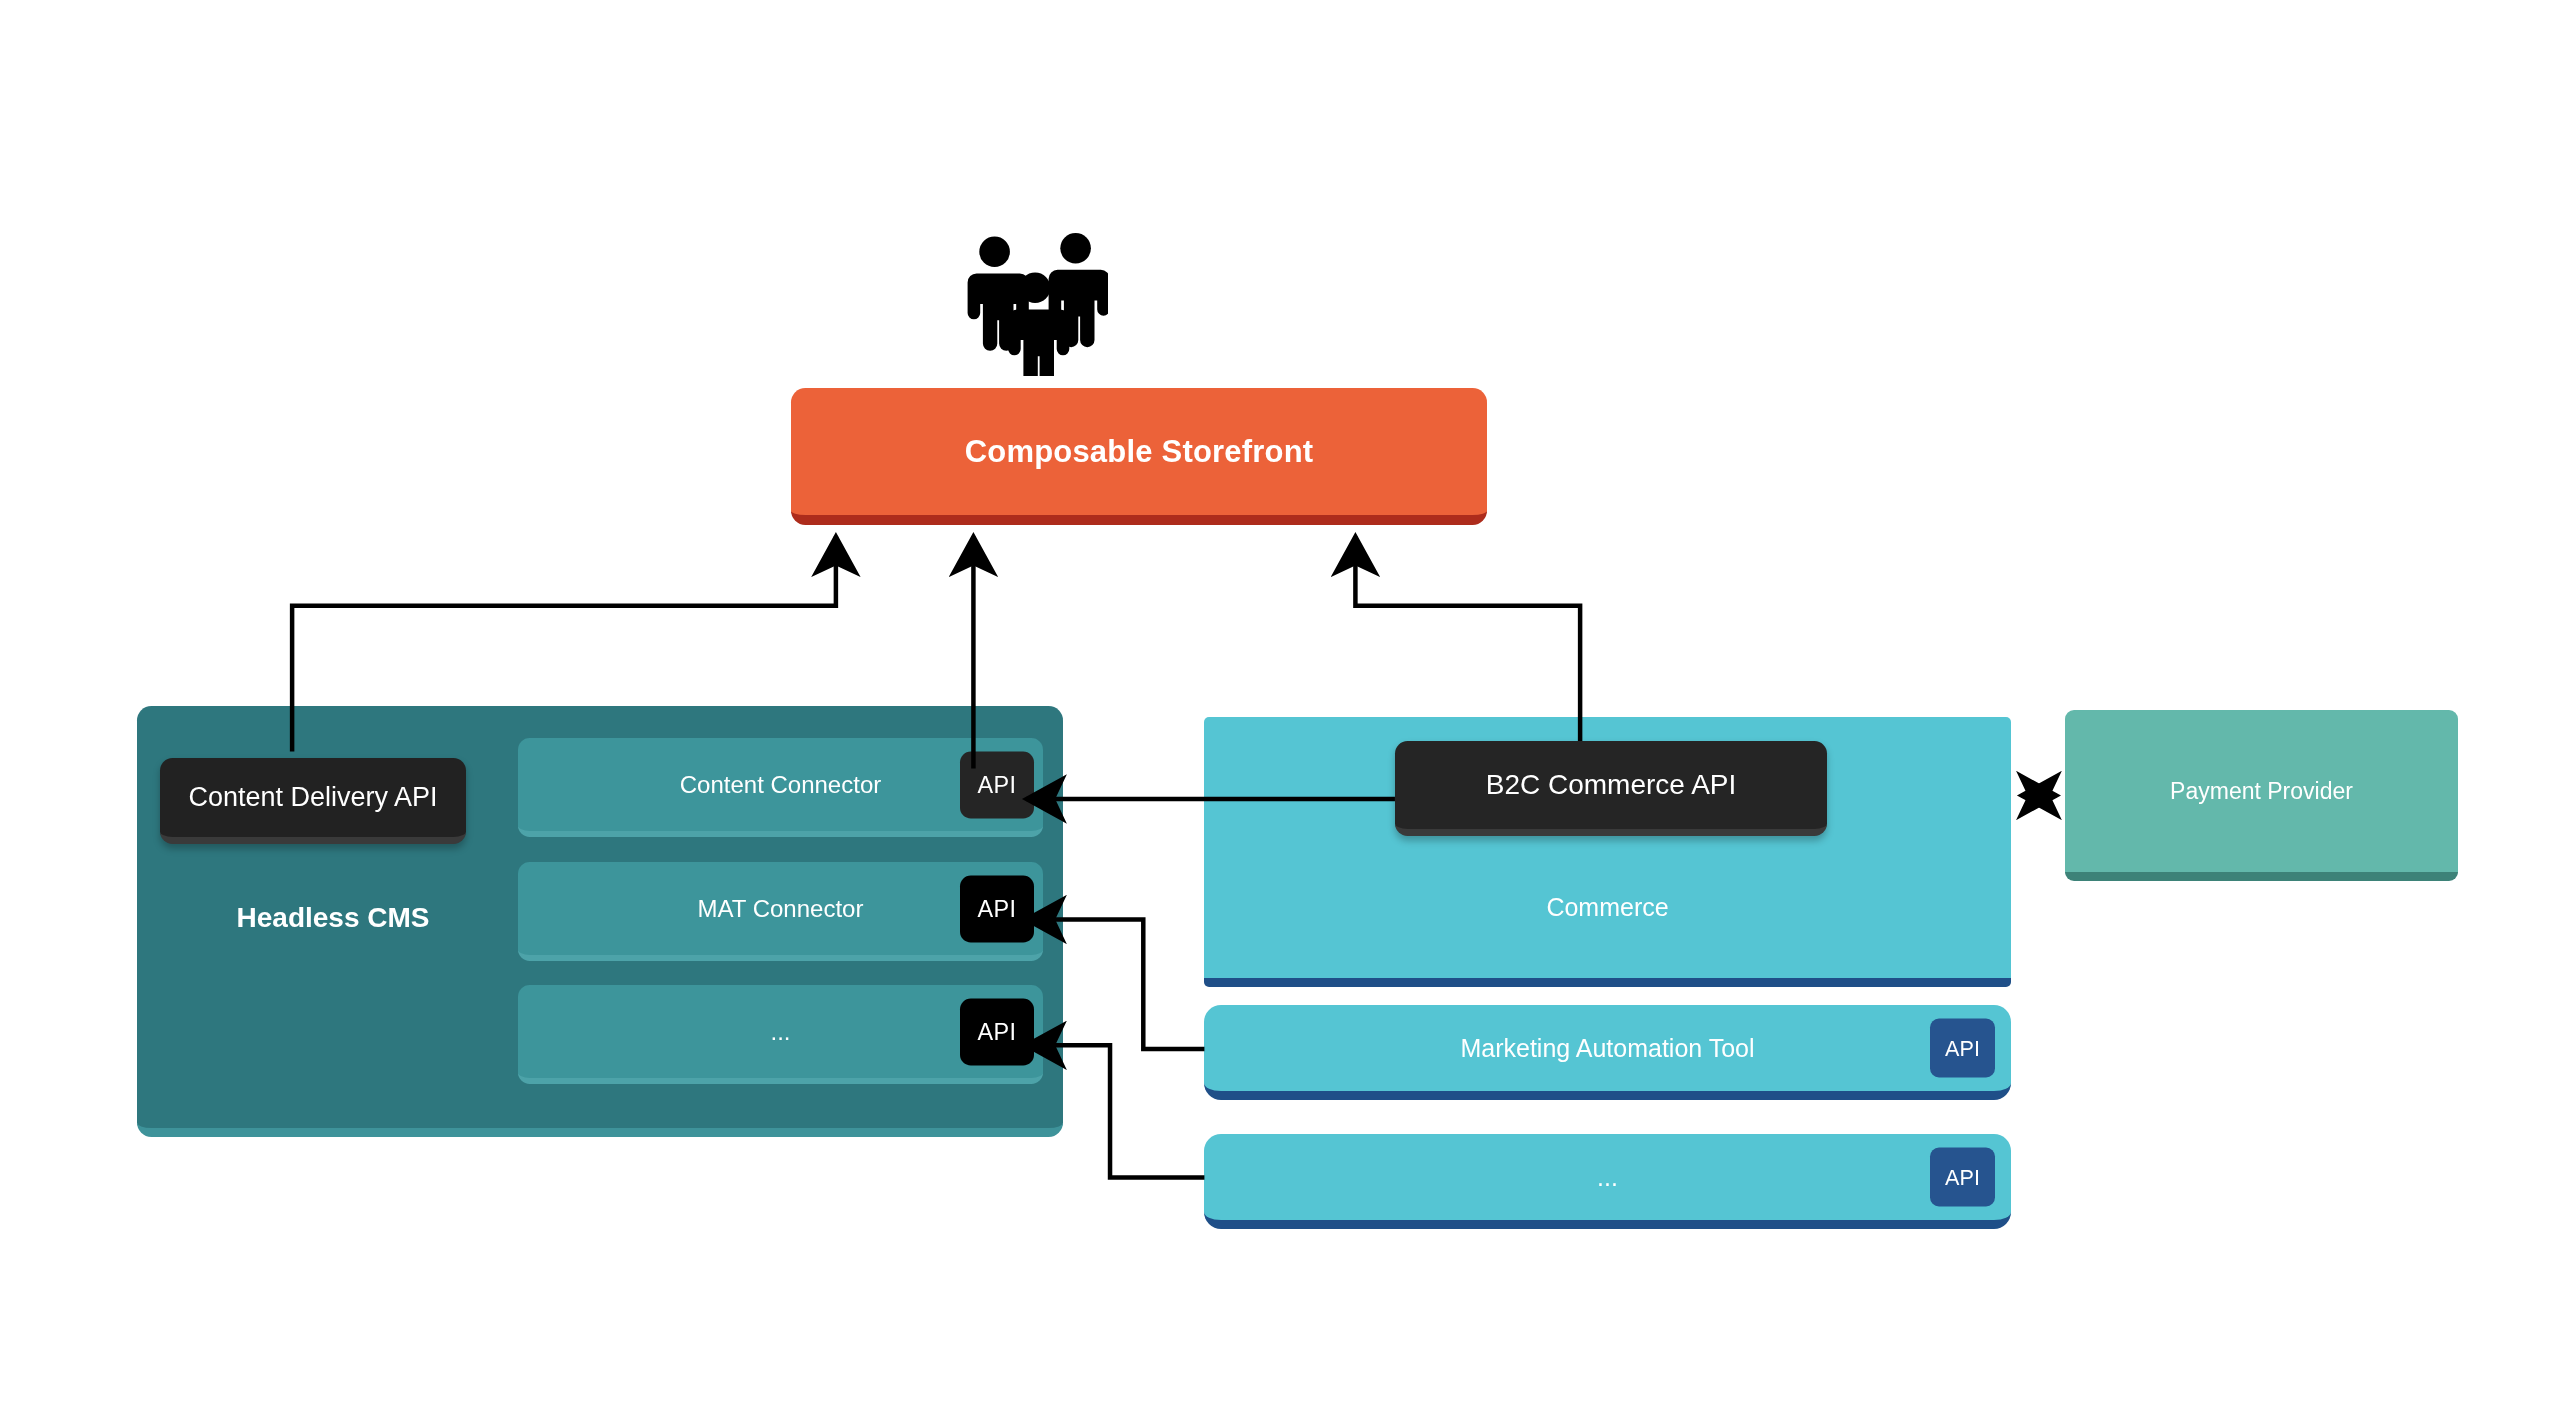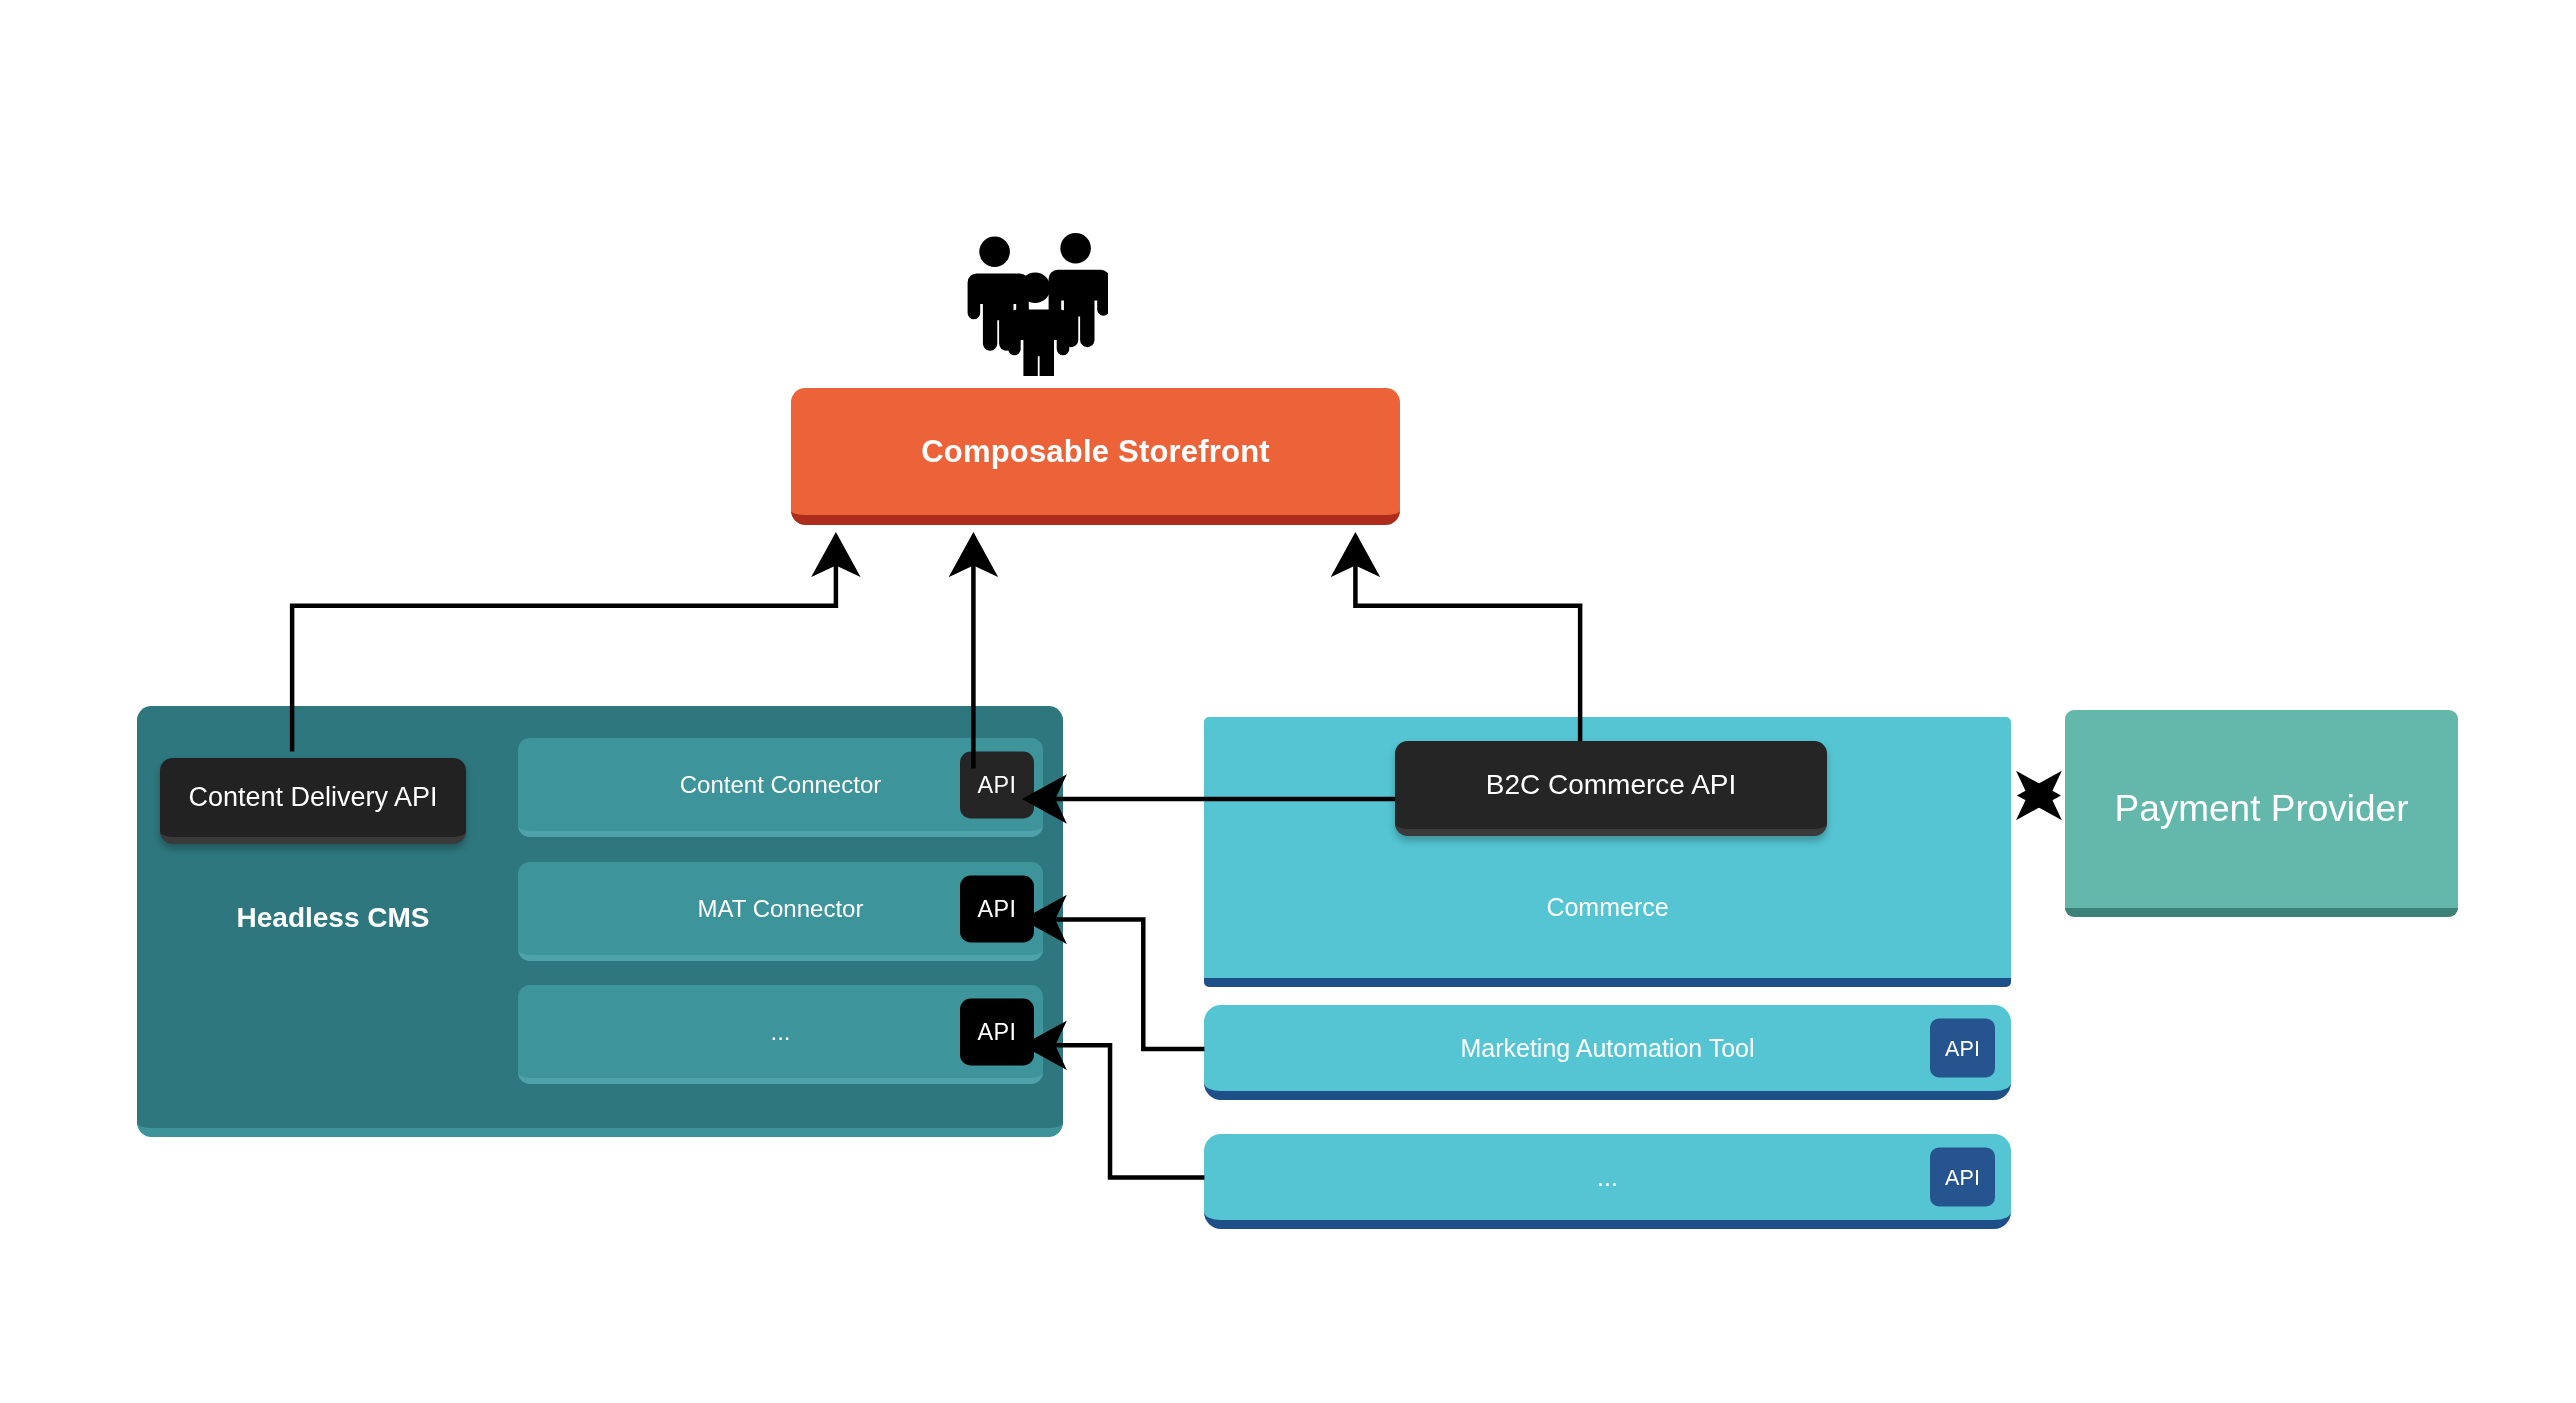--- a/index.html
+++ b/index.html
@@ -27,21 +27,21 @@
     align-items: center;
     justify-content: center;
     color: #ffffff;
     text-align: center;
   }
 
   
   #storefront {
     left: 791px;
     top: 388px;
-    width: 609px;
+    width: 696px;
     height: 137px;
     background: #ec6239;
     border-bottom: 10px solid #ad2c1c;
     border-radius: 14.4px;
     font-size: 31px;
     font-weight: bold;
     letter-spacing: 0.2px;
   }
 
   
@@ -192,25 +192,25 @@
     justify-content: center;
     color: #ffffff;
     font-size: 21.6px;
   }
 
   
   #payment-provider {
     left: 2065px;
     top: 710px;
     width: 393px;
-    height: 207px;
+    height: 171px;
     background: #63b8ab;
     border-bottom: 9px solid #3d8278;
     border-radius: 9px;
-    font-size: 37px;
+    font-size: 23px;
   }
 
   
   #users-icon {
     position: absolute;
     left: 964px;
     top: 232px;
     width: 144px;
     height: 144px;
   }

